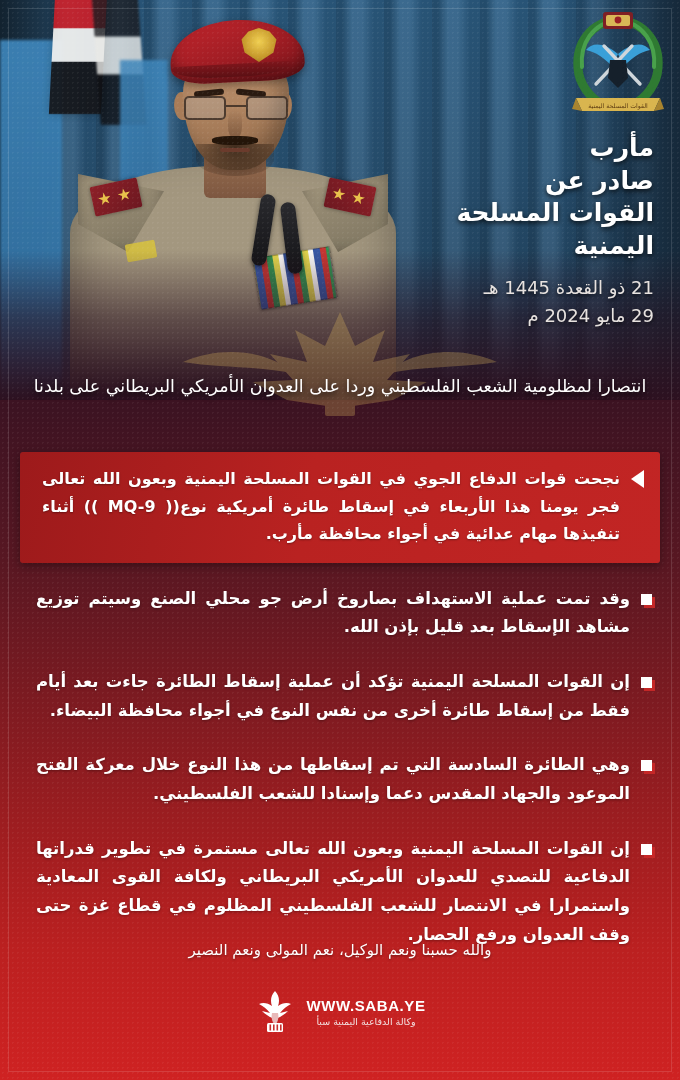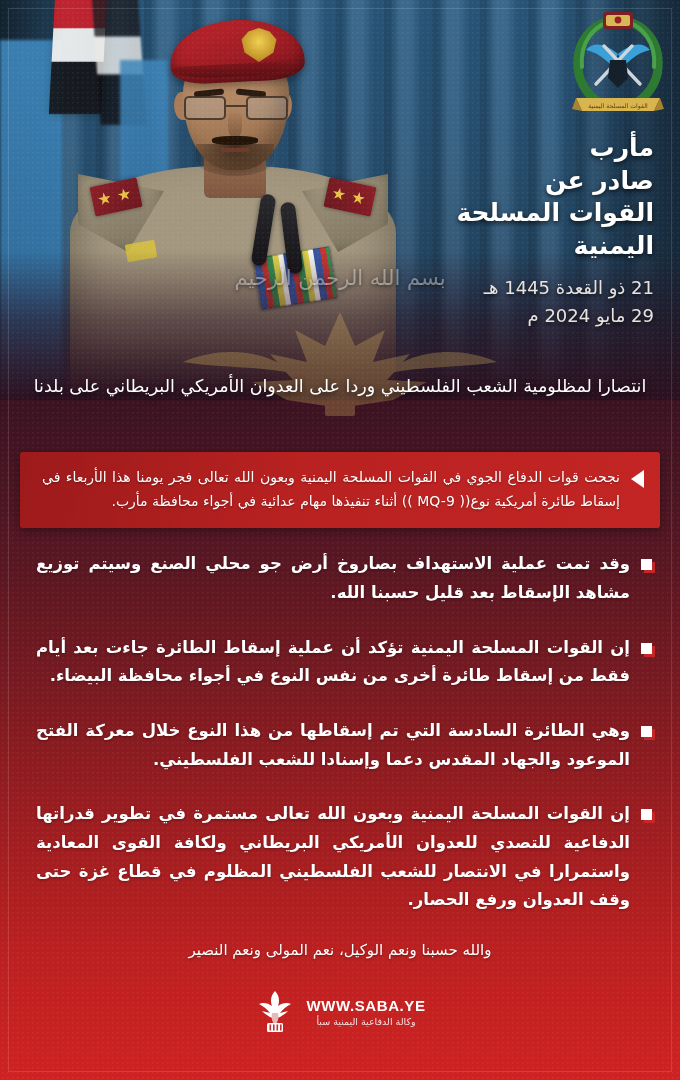--- a/index.html
+++ b/index.html
@@ -234,21 +234,21 @@
 
   .highlight {
     position:relative;
     background:linear-gradient(100deg,#9d1a1b 0%,#b92221 45%,#c22524 100%);
     border-radius:3px;
     padding:13px 40px 15px 22px;
     box-shadow:0 3px 10px rgba(0,0,0,.35);
     margin-bottom:22px;
   }
   .highlight .txt {
-    color:#fff; font-size:14px; font-weight:normal; line-height:1.72;
+    color:#fff; font-size:16px; font-weight:bold; line-height:1.72;
     text-align:justify; text-align-last:right; letter-spacing:.1px;
     text-shadow:0 1px 2px rgba(0,0,0,.35);
   }
   .arrow {
     position:absolute; right:16px; top:18px;
     width:0; height:0;
     border-top:9px solid transparent;
     border-bottom:9px solid transparent;
     border-right:13px solid #fff;
   }
@@ -375,34 +375,33 @@
     <div class="ttl">مأرب</div>
     <div class="ttl">صادر عن</div>
     <div class="ttl">القوات المسلحة</div>
     <div class="ttl">اليمنية</div>
     <div class="dates">
       <div>21 ذو القعدة 1445 هـ</div>
       <div>29 مايو 2024 م</div>
     </div>
   </div>
 
-  <div class="bismillah">بسم الله الرحمن الرحيم</div>
 
   <div class="intro">انتصارا لمظلومية الشعب الفلسطيني وردا على العدوان الأمريكي البريطاني على بلدنا</div>
 
   <div class="content">
 
     <div class="highlight">
       <span class="arrow"></span>
       <div class="txt">نجحت قوات الدفاع الجوي في القوات المسلحة اليمنية وبعون الله تعالى فجر يومنا هذا الأربعاء في إسقاط طائرة أمريكية نوع(( MQ-9 )) أثناء تنفيذها مهام عدائية في أجواء محافظة مأرب.</div>
     </div>
 
     <div class="bullet-item">
       <span class="sq"></span>
-      <div class="txt">وقد تمت عملية الاستهداف بصاروخ أرض جو محلي الصنع وسيتم توزيع مشاهد الإسقاط بعد قليل حسبنا الله.</div>
+      <div class="txt">وقد تمت عملية الاستهداف بصاروخ أرض جو محلي الصنع وسيتم توزيع مشاهد الإسقاط بعد قليل بإذن الله.</div>
     </div>
 
     <div class="bullet-item">
       <span class="sq"></span>
       <div class="txt">إن القوات المسلحة اليمنية تؤكد أن عملية إسقاط الطائرة جاءت بعد أيام فقط من إسقاط طائرة أخرى من نفس النوع في أجواء محافظة البيضاء.</div>
     </div>
 
     <div class="bullet-item">
       <span class="sq"></span>
       <div class="txt">وهي الطائرة السادسة التي تم إسقاطها من هذا النوع خلال معركة الفتح الموعود والجهاد المقدس دعما وإسنادا للشعب الفلسطيني.</div>

